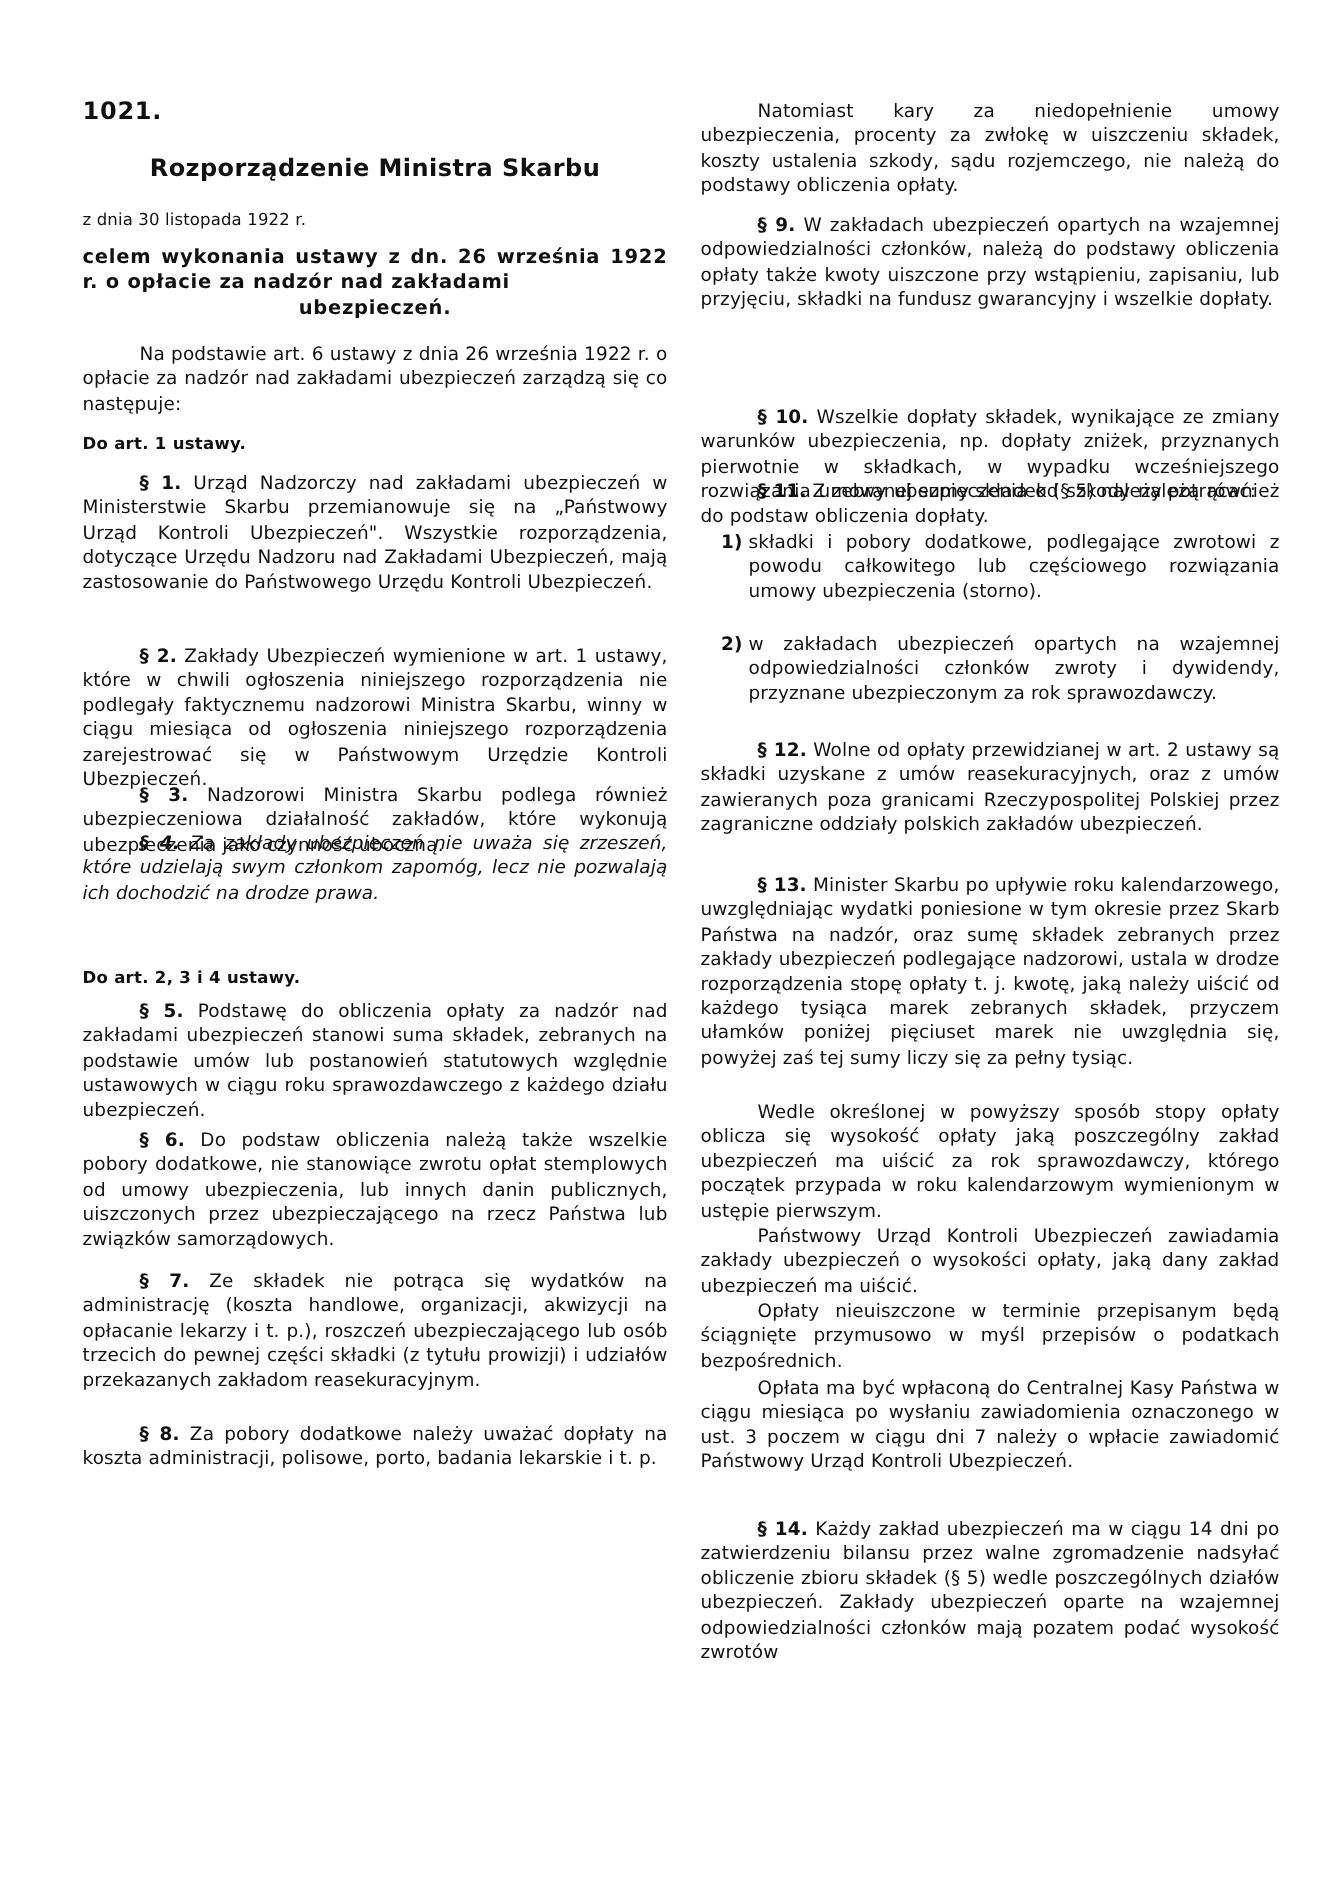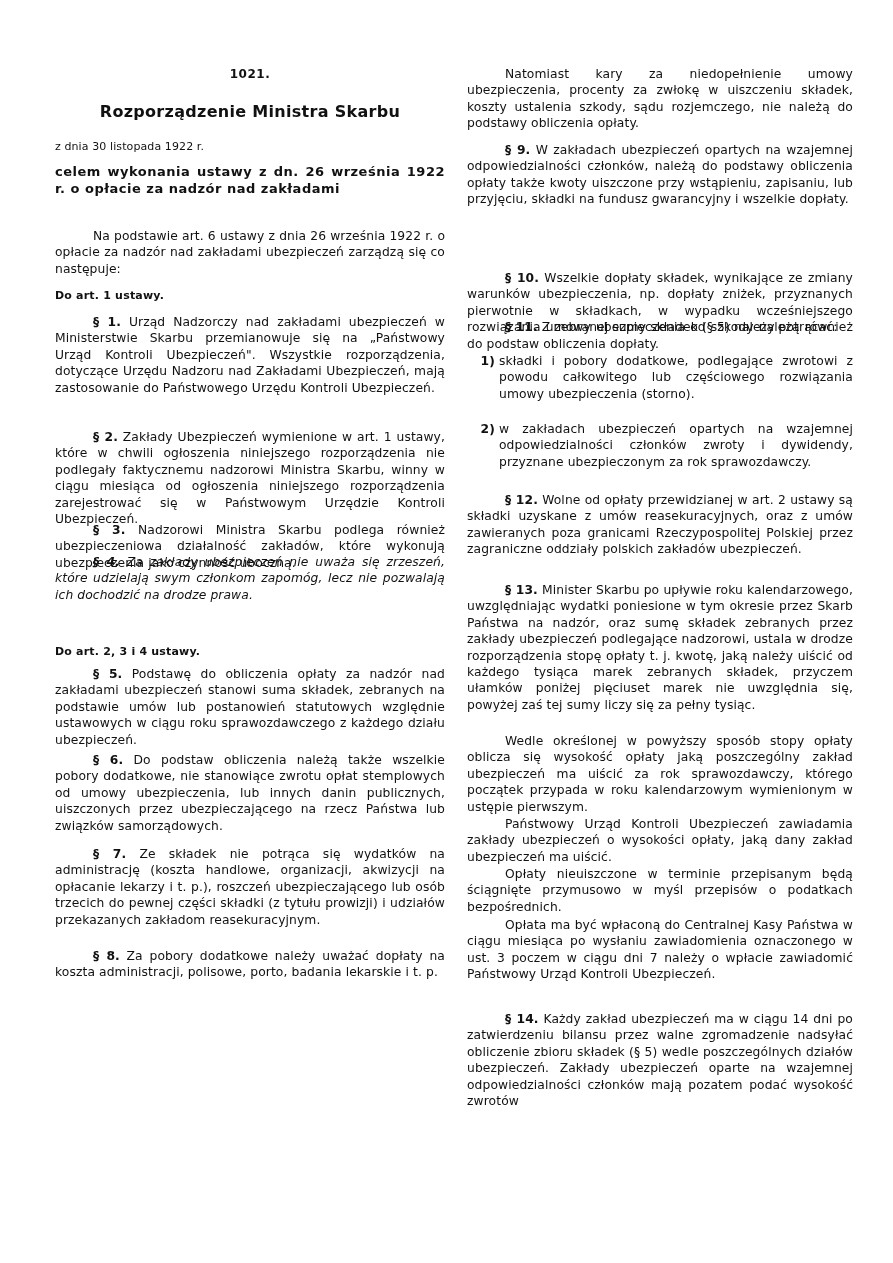--- a/index.html
+++ b/index.html
@@ -1,22 +1,22 @@
 <!DOCTYPE html>
 <html><head>
   <meta charset="utf-8">
   <style>
     html, body { margin: 0; padding: 0; background: #ffffff; }
     body { width: 893px; height: 1263px; position: relative; overflow: hidden;
            font-family: "DejaVu Sans", sans-serif; color: #111111; }
     .col { position: absolute; top: 0; font-size: 12.3px; line-height: 16.4px; letter-spacing: 0.1px; }
     .col-left { left: 55px; width: 390px; }
     .col-right { left: 467px; width: 386px; }
-    .num { position: absolute; top: 66px; left: 0; width: 390px; text-align: center;
-           font-weight: bold; font-size: 12px; letter-spacing: 0.5px; }
+    .num { position: absolute; top: 66px; left: 0; width: 390px; 
+           font-weight: bold; font-size: 16px; letter-spacing: 0.5px; }
     .title { position: absolute; top: 104px; left: 0; width: 390px; text-align: center;
              font-weight: bold; font-size: 16px; letter-spacing: 0.3px; }
     .date { position: absolute; top: 139px; left: 0; width: 390px; font-size: 11px; }
     .subject { position: absolute; top: 164px; left: 0; width: 390px; font-weight: bold;
                text-align: justify; font-size: 13px; line-height: 16.8px; letter-spacing: 0.5px; }
     .subject .last { display: block; text-align: center; }
     .p { position: absolute; left: 0; width: 100%; text-align: justify; margin: 0; }
     .p .indent { display: inline-block; width: 38px; }
     .hdr { position: absolute; left: 0; font-weight: bold; font-size: 11px; letter-spacing: 0.2px; }
     .para-sign { font-weight: bold; }
@@ -25,20 +25,21 @@
   </style>
 </head>
 <body>
 
 <div class="col col-left">
   <div class="num">1021.</div>
   <div class="title">Rozporządzenie Ministra Skarbu</div>
   <div class="date">z dnia 30 listopada 1922 r.</div>
   <div class="subject">
     <span>celem wykonania ustawy z dn. 26 września 1922 r. o opłacie za nadzór nad zakładami</span>
+    <span class="last">ubezpieczeń.</span>
   </div>
   <p class="p" style="top:228px;"><span class="indent"></span><span>Na podstawie art. 6 ustawy z dnia 26 września 1922 r. o opłacie za nadzór nad zakładami ubezpieczeń zarządzą się co następuje:</span></p>
   <div class="hdr" style="top:288px;">Do art. 1 ustawy.</div>
 
   <p class="p" style="top:314px;"><span class="indent"></span><span class="para-sign">§ 1.</span> <span>Urząd Nadzorczy nad zakładami ubezpieczeń w Ministerstwie Skarbu przemianowuje się na „Państwowy Urząd Kontroli Ubezpieczeń". Wszystkie rozporządzenia, dotyczące Urzędu Nadzoru nad Zakładami Ubezpieczeń, mają zastosowanie do Państwowego Urzędu Kontroli Ubezpieczeń.</span></p>
   <p class="p" style="top:418px;margin-top:11px;"><span class="indent"></span><span class="para-sign">§ 2.</span> <span>Zakłady Ubezpieczeń wymienione w art. 1 ustawy, które w chwili ogłoszenia niniejszego rozporządzenia nie podlegały faktycznemu nadzorowi Ministra Skarbu, winny w ciągu miesiąca od ogłoszenia niniejszego rozporządzenia zarejestrować się w Państwowym Urzędzie Kontroli Ubezpieczeń.</span></p>
   <p class="p" style="top:522px;"><span class="indent"></span><span class="para-sign">§ 3.</span> <span>Nadzorowi Ministra Skarbu podlega również ubezpieczeniowa działalność zakładów, które wykonują ubezpieczenia jako czynność uboczną.</span></p>
   <p class="p" style="top:554px;font-style:italic;"><span class="indent"></span><span class="para-sign">§ 4.</span> <span>Za zakłady ubezpieczeń nie uważa się zrzeszeń, które udzielają swym członkom zapomóg, lecz nie pozwalają ich dochodzić na drodze prawa.</span></p>
   <div class="hdr" style="top:644px;">Do art. 2, 3 i 4 ustawy.</div>
   <p class="p" style="top:666px;"><span class="indent"></span><span class="para-sign">§ 5.</span> <span>Podstawę do obliczenia opłaty za nadzór nad zakładami ubezpieczeń stanowi suma składek, zebranych na podstawie umów lub postanowień statutowych względnie ustawowych w ciągu roku sprawozdawczego z każdego działu ubezpieczeń.</span></p>

